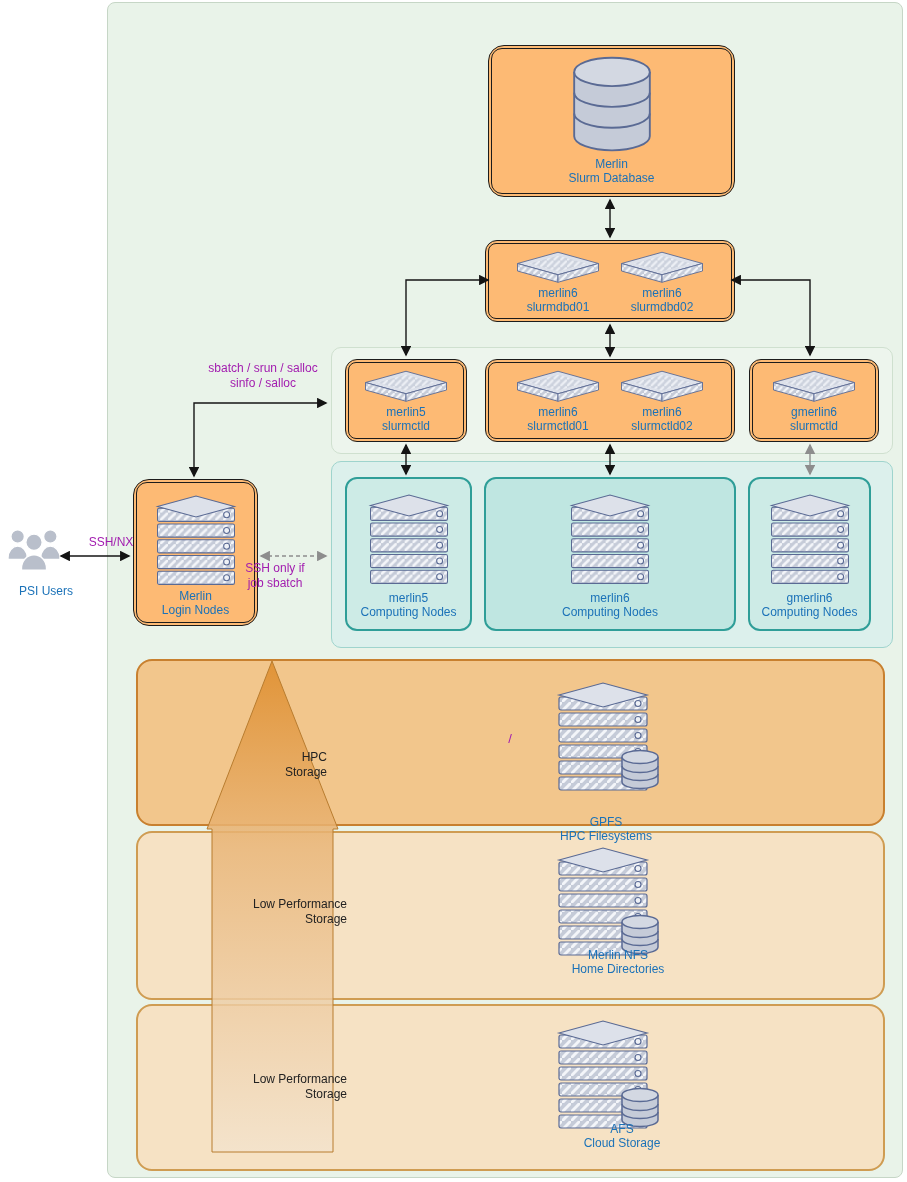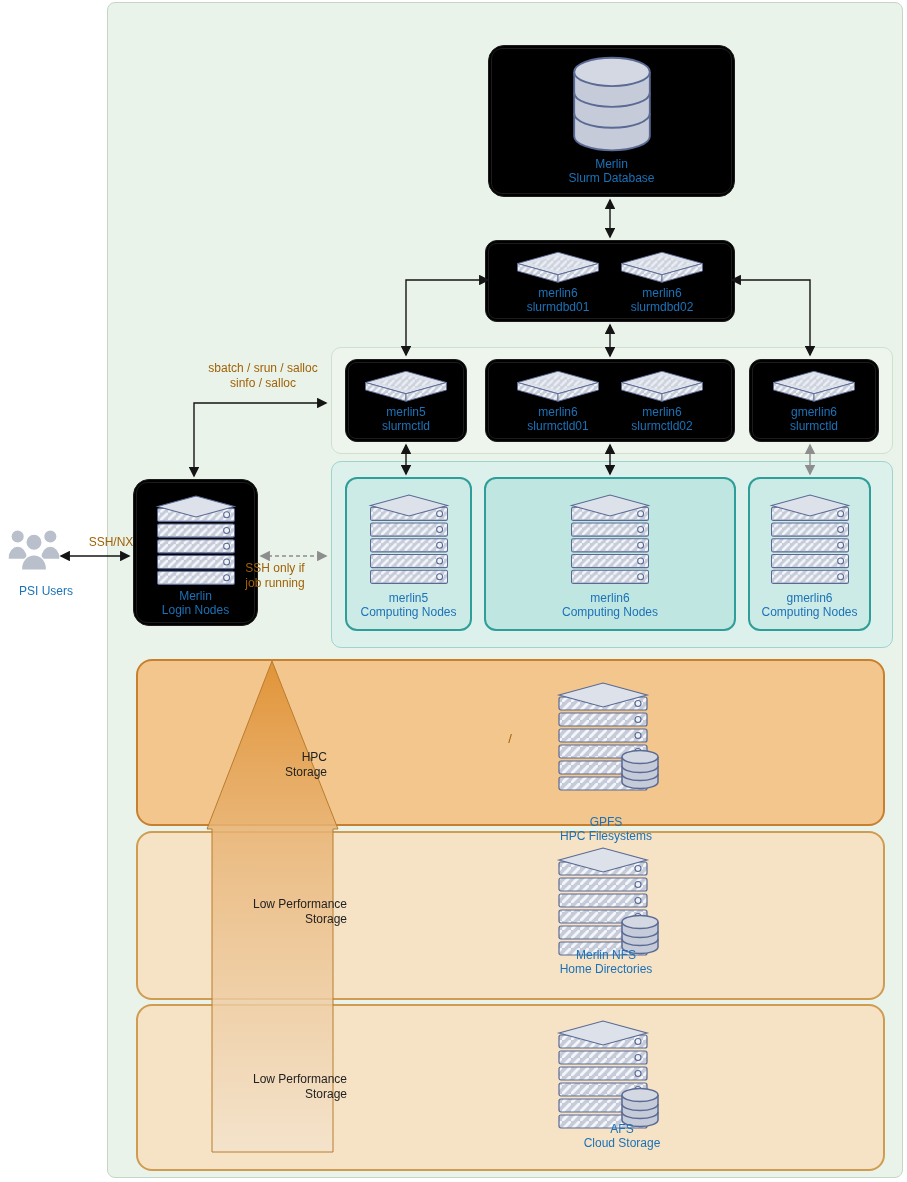--- a/index.html
+++ b/index.html
@@ -2,23 +2,23 @@
 <html><head>
 <meta charset="utf-8">
 <title>Merlin Slurm Architecture</title>
 <style>
   * { margin:0; padding:0; box-sizing:border-box; }
   html,body { background:#ffffff; font-family:"Liberation Sans", sans-serif; }
   .stage { position:relative; width:907px; height:1182px; background:#fff; overflow:hidden; }
   .abs { position:absolute; }
   .overlay { pointer-events:none; }
   .lbl { color:#1b72b8; font-size:12px; line-height:14px; text-align:center; white-space:nowrap; }
-  .ann { position:absolute; color:#a16207; font-size:12px; line-height:15px; text-align:center; }
+  .ann { position:absolute; color:#a21caf; font-size:12px; line-height:15px; text-align:center; }
   .band { position:absolute; color:#222; font-size:12px; line-height:15px; text-align:right; }
-  .nodebox { position:absolute; background:#000000; border:1.6px solid #1c1c1c; border-radius:12px; padding:2px; }
+  .nodebox { position:absolute; background:#fdba74; border:1.6px solid #1c1c1c; border-radius:12px; padding:2px; }
   .inner2 { width:100%; height:100%; border:1px solid #1c1c1c; border-radius:8px; display:flex; flex-direction:column; align-items:center; overflow:hidden; }
   .pair { display:flex; gap:14px; justify-content:center; }
   .col { display:flex; flex-direction:column; align-items:center; }
   .cbox { position:absolute; border:2px solid #2f9e98; border-radius:12px; display:flex; flex-direction:column; align-items:center; }
   .micon { display:block; flex:none; }
 </style>
 </head>
 <body>
 
 <div class="stage">
@@ -142,21 +142,21 @@
   </svg>
   <div class="lbl abs" style="left:536px;top:815px;width:140px">
     <div>GPFS</div>
       <div>HPC Filesystems</div>
   </div>
 
   <svg class="abs" style="left:545px;top:840px" width="122" height="118" viewBox="0 0 122 118">
     <use href="#sym-rack6" x="8" y="0" width="100" height="117"></use>
     <use href="#sym-smalldb" x="72" y="74" width="46" height="42"></use>
   </svg>
-  <div class="lbl abs" style="left:536px;top:948px;width:140px">
+  <div class="lbl abs" style="left:548px;top:948px;width:140px">
     <div>Merlin NFS</div>
       <div>Home Directories</div>
   </div>
 
   <svg class="abs" style="left:545px;top:1013px" width="122" height="118" viewBox="0 0 122 118">
     <use href="#sym-rack6" x="8" y="0" width="100" height="117"></use>
     <use href="#sym-smalldb" x="72" y="74" width="46" height="42"></use>
   </svg>
   <div class="lbl abs" style="left:552px;top:1122px;width:140px">
     <div>AFS</div>
@@ -313,16 +313,16 @@
     </g>
   </svg>
 
   <div class="ann" style="left:72px;top:535px;width:78px">SSH/NX</div>
   <div class="ann" style="left:193px;top:361px;width:140px">
     <div>sbatch / srun / salloc</div>
     <div>sinfo / salloc</div>
   </div>
   <div class="ann" style="left:236px;top:561px;width:78px">
     <div>SSH only if</div>
-    <div>job running</div>
+    <div>job sbatch</div>
   </div>
 
 </div>
 
 </body></html>

